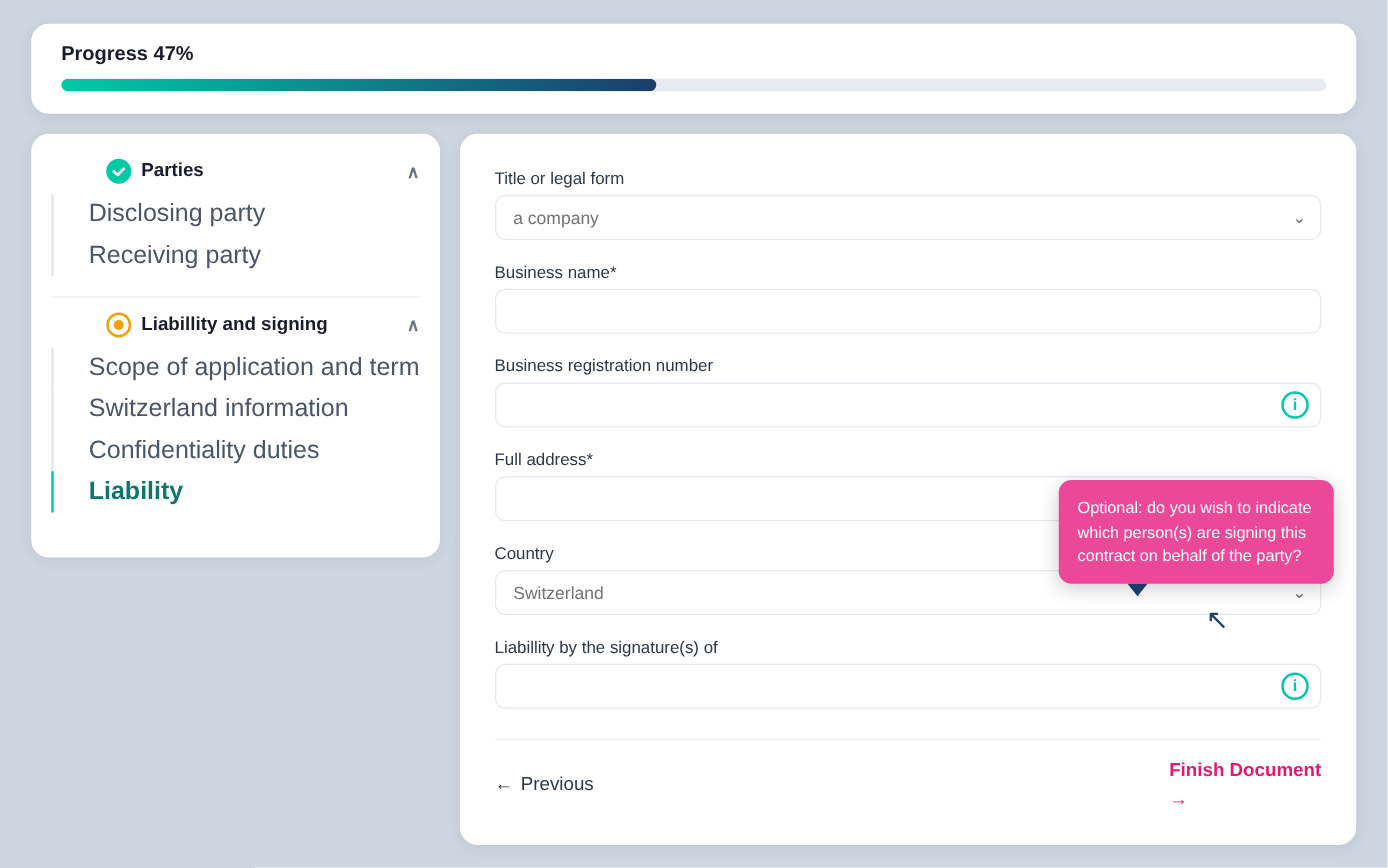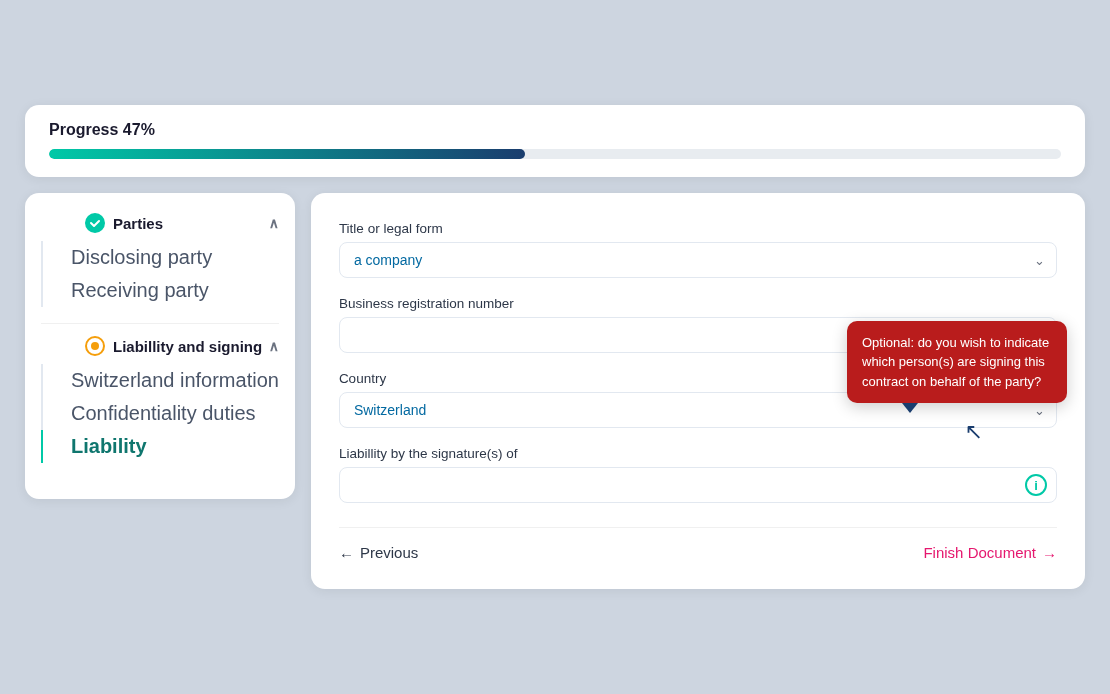--- a/index.html
+++ b/index.html
@@ -167,21 +167,21 @@
     }
     .form-select-wrapper {
       position: relative;
     }
     .form-select {
       width: 100%;
       border: 1.5px solid #e2e8f0;
       border-radius: 8px;
       padding: 9px 36px 9px 14px;
       font-size: 14px;
-      color: #0369a1;
+      color: #737373;
       background: #fff;
       appearance: none;
       outline: none;
       cursor: pointer;
     }
     .select-chevron {
       position: absolute;
       right: 12px;
       top: 50%;
       transform: translateY(-50%);
@@ -231,34 +231,35 @@
       cursor: pointer;
       background: none;
       border: none;
       padding: 0;
     }
     .btn-finish {
       display: flex;
       align-items: flex-start;
       gap: 6px;
       font-size: 15px;
-      font-weight: 400;
+      font-weight: 700;
       color: #e5176e;
       cursor: pointer;
       background: none;
       border: none;
       padding: 0;
+      flex-direction: column;
     }
 
     
     .tooltip-bubble {
       position: absolute;
       right: -10px;
       bottom: 100px;
-      background: #b91c1c;
+      background: #ec4899;
       color: #fff;
       border-radius: 10px;
       padding: 12px 15px;
       font-size: 13px;
       width: 220px;
       line-height: 1.5;
       box-shadow: 0 4px 16px rgba(0,0,0,0.2);
       z-index: 10;
       margin-top: 22px;
     }
@@ -319,47 +320,56 @@
       <div class="sidebar-section">
         <div class="sidebar-heading">
           <div class="heading-left">
             <div class="dot-icon">
               <div class="dot-inner"></div>
             </div>
             <span>Liabillity and signing</span>
           </div>
           <span class="chevron">∧</span>
         </div>
+        <div class="sidebar-item">Scope of application and term</div>
         <div class="sidebar-item">Switzerland information</div>
         <div class="sidebar-item">Confidentiality duties</div>
         <div class="sidebar-item active">Liability</div>
       </div>
     </div>
 
     <div class="form-panel">
 
       <div class="form-group">
         <label class="form-label">Title or legal form</label>
         <div class="form-select-wrapper">
           <select class="form-select">
             <option>a company</option>
           </select>
           <span class="select-chevron">⌄</span>
         </div>
       </div>
 
+      <div class="form-group">
+        <label class="form-label">Business name*</label>
+        <input type="text" class="form-input" value="" style="">
+      </div>
 
       <div class="form-group">
         <label class="form-label">Business registration number</label>
         <div class="form-input-with-icon">
           <input type="text" class="form-input" value="" style="">
           <div class="info-icon">i</div>
         </div>
       </div>
 
+      <div class="form-group">
+        <label class="form-label">Full address*</label>
+        <input type="text" class="form-input" value="" style="">
+      </div>
 
       <div class="form-group">
         <label class="form-label">Country</label>
         <div class="form-select-wrapper">
           <select class="form-select">
             <option>Switzerland</option>
           </select>
           <span class="select-chevron">⌄</span>
         </div>
       </div>

